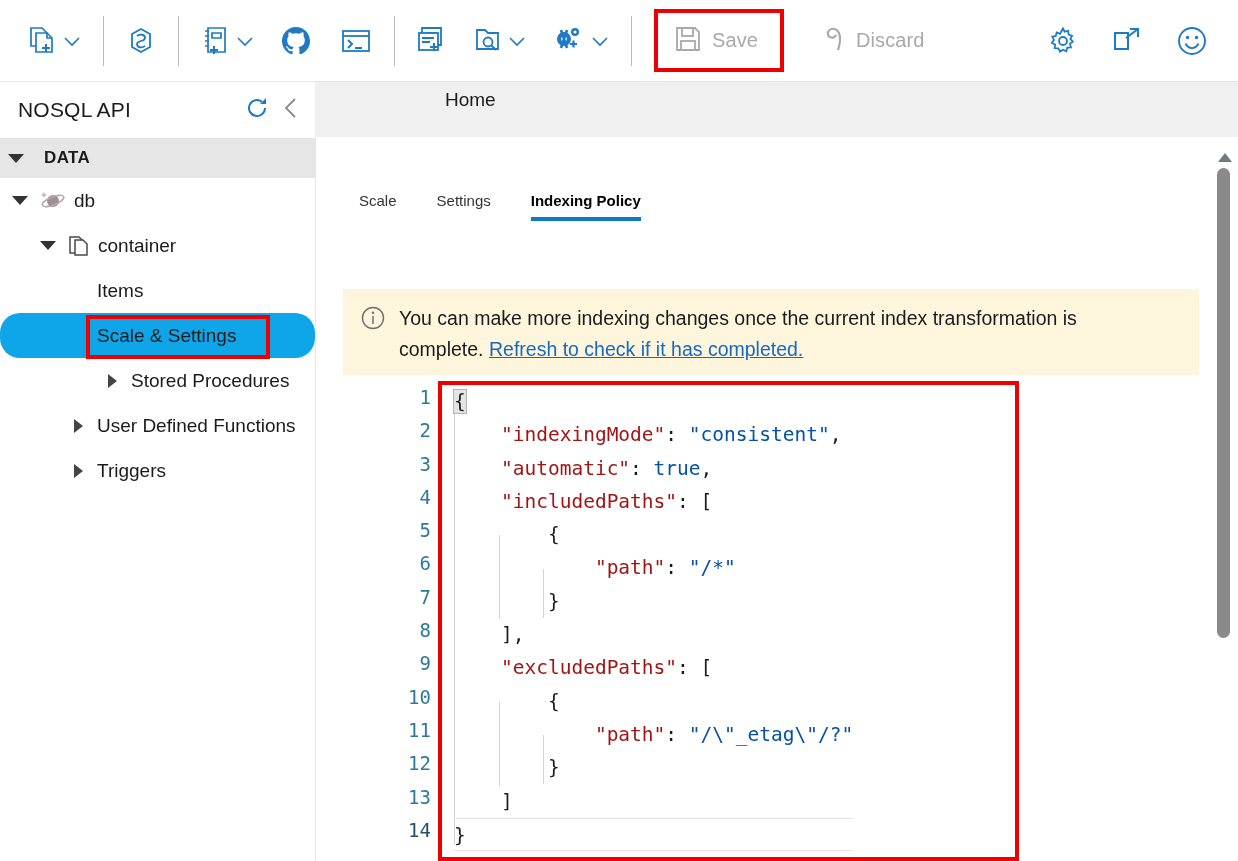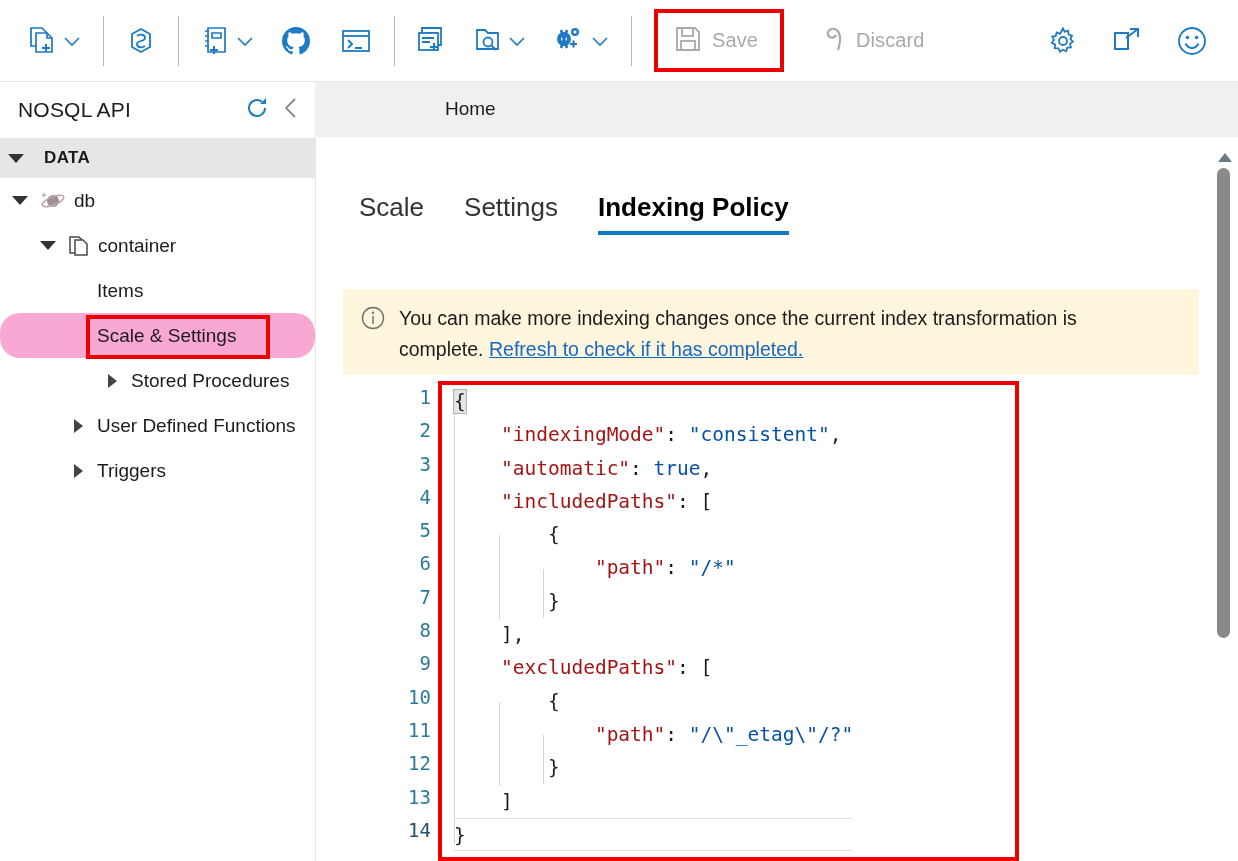--- a/index.html
+++ b/index.html
@@ -61,52 +61,52 @@
   .tri-down {
     width: 0; height: 0; border-left: 8px solid transparent; border-right: 8px solid transparent;
     border-top: 9px solid #333; flex: 0 0 auto;
   }
   .tri-right {
     width: 0; height: 0; border-top: 7px solid transparent; border-bottom: 7px solid transparent;
     border-left: 9px solid #444; flex: 0 0 auto;
   }
   .sb-row { height: 45px; display: flex; align-items: center; position: relative; cursor: pointer; }
   .sb-row .lbl { font-size: 19px; color: #1b1b1b; white-space: nowrap; }
-  .sb-row.selected { background: #f9a8d4; border-radius: 20px; }
+  .sb-row.selected { background: #0ea5e9; border-radius: 20px; }
   .redbox-item {
     position: absolute; left: 86px; top: 2px; width: 184px; height: 44px;
     border: 4px solid #ee0000; pointer-events: none;
   }
 
   
   .tabstrip {
     position: absolute; left: 315px; top: 81px; width: 923px; height: 56px;
     background: #f0f0f0; border-top: 1px solid #e6e6e6;
     display: flex; align-items: flex-end;
   }
   .tab {
-    height: 56px; display: flex; align-items: center; justify-content: center;
+    height: 56px; display: flex; justify-content: center;
     padding: 8px 30px; font-size: 19px; color: #1b1b1b; cursor: pointer;
     white-space: nowrap;
   }
   .tab.active {
     background: #ffffff; border-left: 1px solid #dcdcdc; border-right: 1px solid #dcdcdc;
     border-top: 1px solid #dcdcdc; height: 52px; margin-bottom: 0;
   }
   .tab-close { margin-left: 14px; font-size: 19px; color: #333; }
   .tab-spacer { width: 100px; }
 
   .content {
     position: absolute; left: 315px; top: 137px; width: 923px; height: 724px;
     background: #ffffff; border-left: 1px solid #e6e6e6;
   }
 
   .subtabs { display: flex; align-items: flex-start; padding: 55px 0 0 43px; gap: 40px; }
   .subtab {
-    font-size: 26px; color: #333; padding-bottom: 12px; cursor: pointer; position: relative;
+    font-size: 15px; color: #333; padding-bottom: 12px; cursor: pointer; position: relative;
     white-space: nowrap;
   }
   .subtab.active { font-weight: bold; color: #000000; }
   .subtab.active::after {
     content: ""; position: absolute; left: 0; right: 0; bottom: 0; height: 4px; background: #0f7bc4;
   }
 
   .banner {
     position: absolute; left: 27px; top: 152px; width: 856px; height: 86px;
     background: #fdf5dc; display: flex; padding: 14px 0 0 18px;

